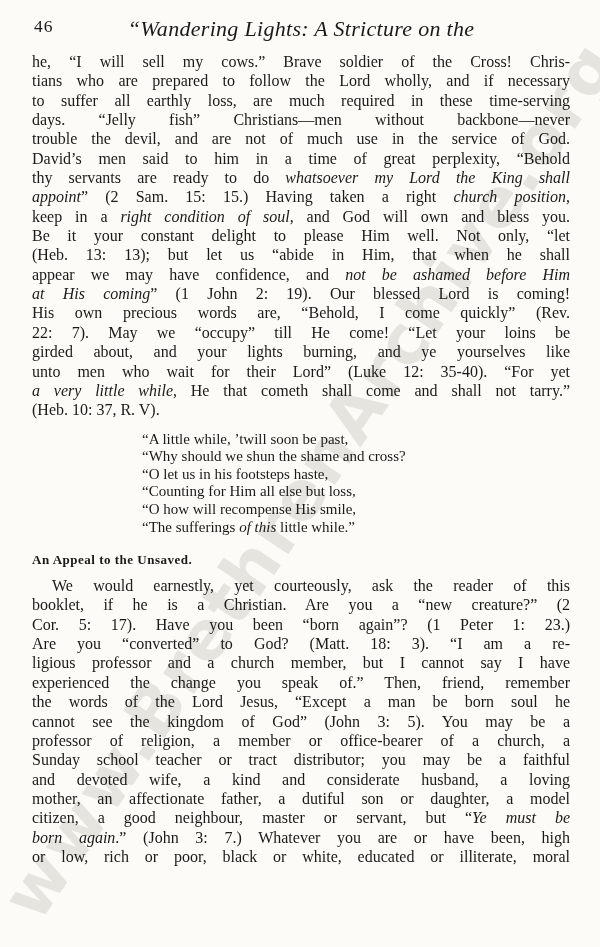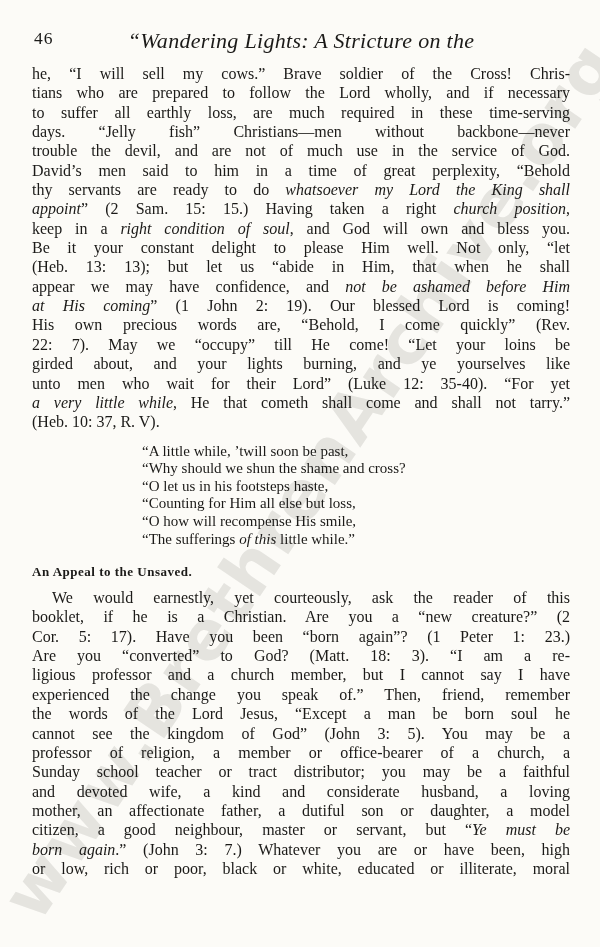--- a/index.html
+++ b/index.html
@@ -25,21 +25,21 @@
     letter-spacing: 2px;
     color: #d3d2cd;
     opacity: 0.55;
     white-space: nowrap;
     z-index: 0;
     user-select: none;
   }
   .content {
     position: relative;
     z-index: 1;
-    padding: 28px 30px 0 32px;
+    padding: 16px 30px 0 32px;
   }
   .running-header {
     position: relative;
     text-align: center;
     height: 24px;
     margin-bottom: 12px;
   }
   .pageno {
     position: absolute;
     left: 2px;

